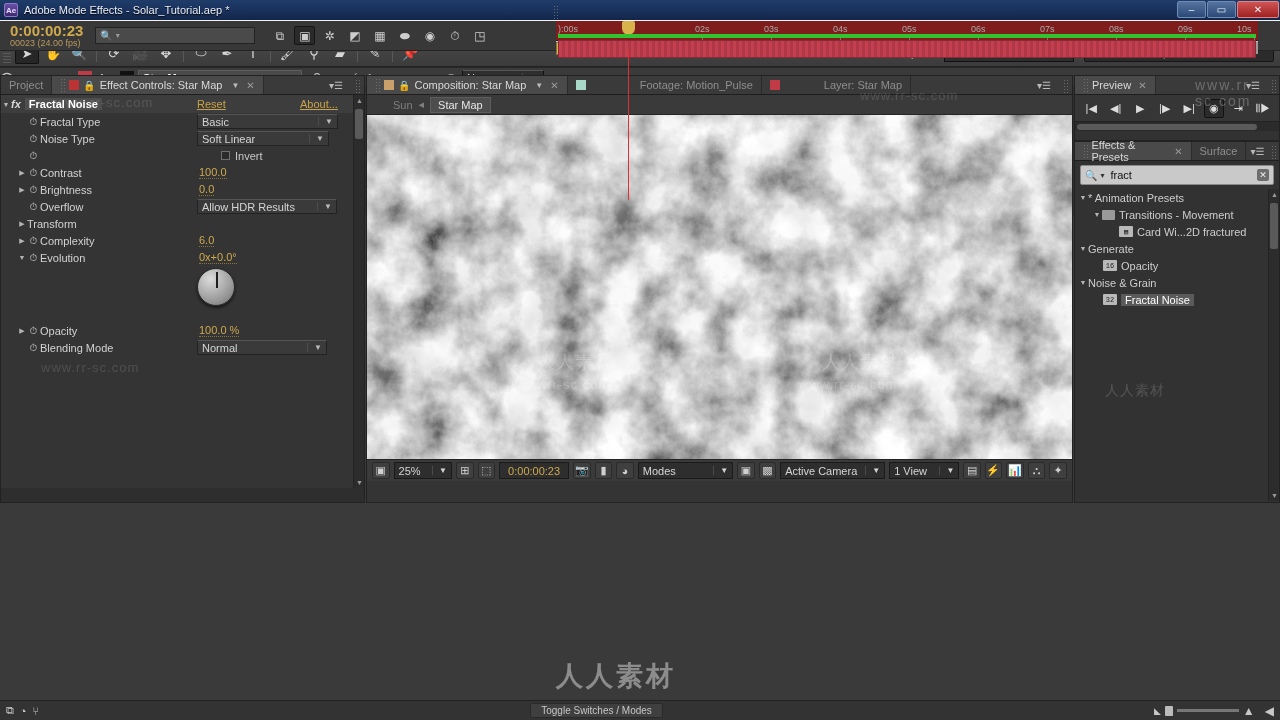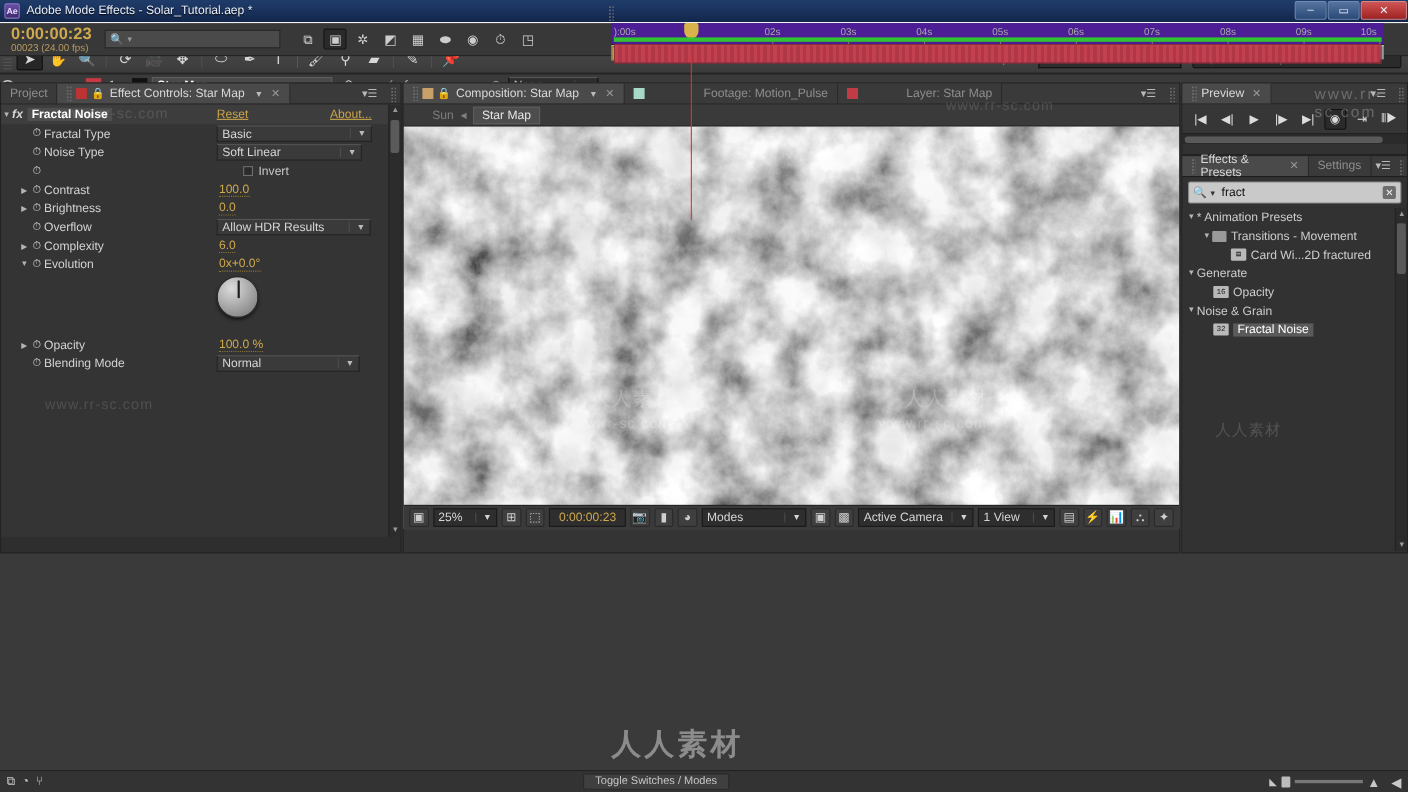--- a/index.html
+++ b/index.html
@@ -187,21 +187,21 @@
   .tl-icons{ display:flex; align-items:center; gap:4px; margin-left:14px; }
   .ticon{ width:21px;height:19px;display:flex;align-items:center;justify-content:center;
     color:#cdcdcd;font-size:12px; }
   .ticon.on{ background:#2a2a2a;border:1px solid #141414;border-radius:2px; }
   .tl-hdr{ height:17px; display:flex; align-items:center; background:#3c3c3c;
     border-bottom:1px solid #282828; font-size:10px; color:#b5b5b5; }
   .tl-row{ height:20px; display:flex; align-items:center; background:#3a3a3a;
     border-bottom:1px solid #2b2b2b; font-size:11px; }
   .lname{ background:#4a4a4a; color:#fff; font-weight:bold; padding:1px 4px; border:1px solid #5d5d5d;}
   .ruler{ position:absolute; left:556px; top:0; width:702px; height:20px;
-    background:#4c1d95; border-bottom:1px solid #1d1d1d; }
+    background:#7f1d1d; border-bottom:1px solid #1d1d1d; }
   .rtick{ position:absolute; top:3px; font-size:9px; color:#a9a9a9; }
   .rmark{ position:absolute; bottom:0; width:1px; height:5px; background:#777; }
   .cti{ position:absolute; top:0; width:13px; height:14px; background:#d8b24a;
     border-radius:2px 2px 7px 7px; }
   .playhead{ position:absolute; width:1px; background:#e03030; }
   .workarea{ position:absolute; left:556px; top:20px; width:702px; height:13px; background:#9a9a9a;
     border-top:1px solid #c9c9c9; }
   .wa-cap{ position:absolute; top:0; width:7px; height:13px; background:#d8b24a; border:1px solid #8a7340;}
   .greenbar{ position:absolute; left:558px; top:34px; width:698px; height:4px; background:#31c431; }
   .layerbar{ position:absolute; left:558px; top:40px; width:698px; height:18px;
@@ -361,20 +361,26 @@
         <div class="ec-name" style="padding-left:26px;">
           <span class="sw-icon">⏱</span>
           <span>Overflow</span>
         </div>
         <div class="ec-dd" style="position:absolute;left:196px;width:140px;">
           <span>Allow HDR Results</span>
           <span class="arrow">▼</span>
         </div>
       </div>
 
+      <div class="ec-row">
+        <div class="ec-name" style="padding-left:16px;">
+          <span class="tri">▶</span>
+          <span>Transform</span>
+        </div>
+      </div>
 
       <div class="ec-row">
         <div class="ec-name" style="padding-left:16px;">
           <span class="tri">▶</span>
           <span class="sw-icon">⏱</span>
           <span>Complexity</span>
         </div>
         <div class="ec-val" style="position:absolute;left:198px;">6.0</div>
       </div>
 
@@ -541,21 +547,21 @@
   </div>
 
   <div class="panel" id="fx-panel">
     <div class="ptabs">
       <div class="ptab active">
         <span class="dots"></span>
         <span>Effects &amp; Presets</span>
         <span class="xclose">✕</span>
       </div>
       <div class="ptab">
-        <span>Settings</span>
+        <span>Surface</span>
       </div>
       <div class="pmenu" style="padding:0 4px;">▾☰</div>
       <div class="dots" style="margin:3px 3px;"></div>
     </div>
 
     <div class="fx-search">
       <span style="font-size:10px;margin-right:3px;">🔍</span>
       <span style="font-size:8px;margin-right:6px;color:#333;">▾</span>
       <span>fract</span>
       <span class="fx-x">✕</span>

